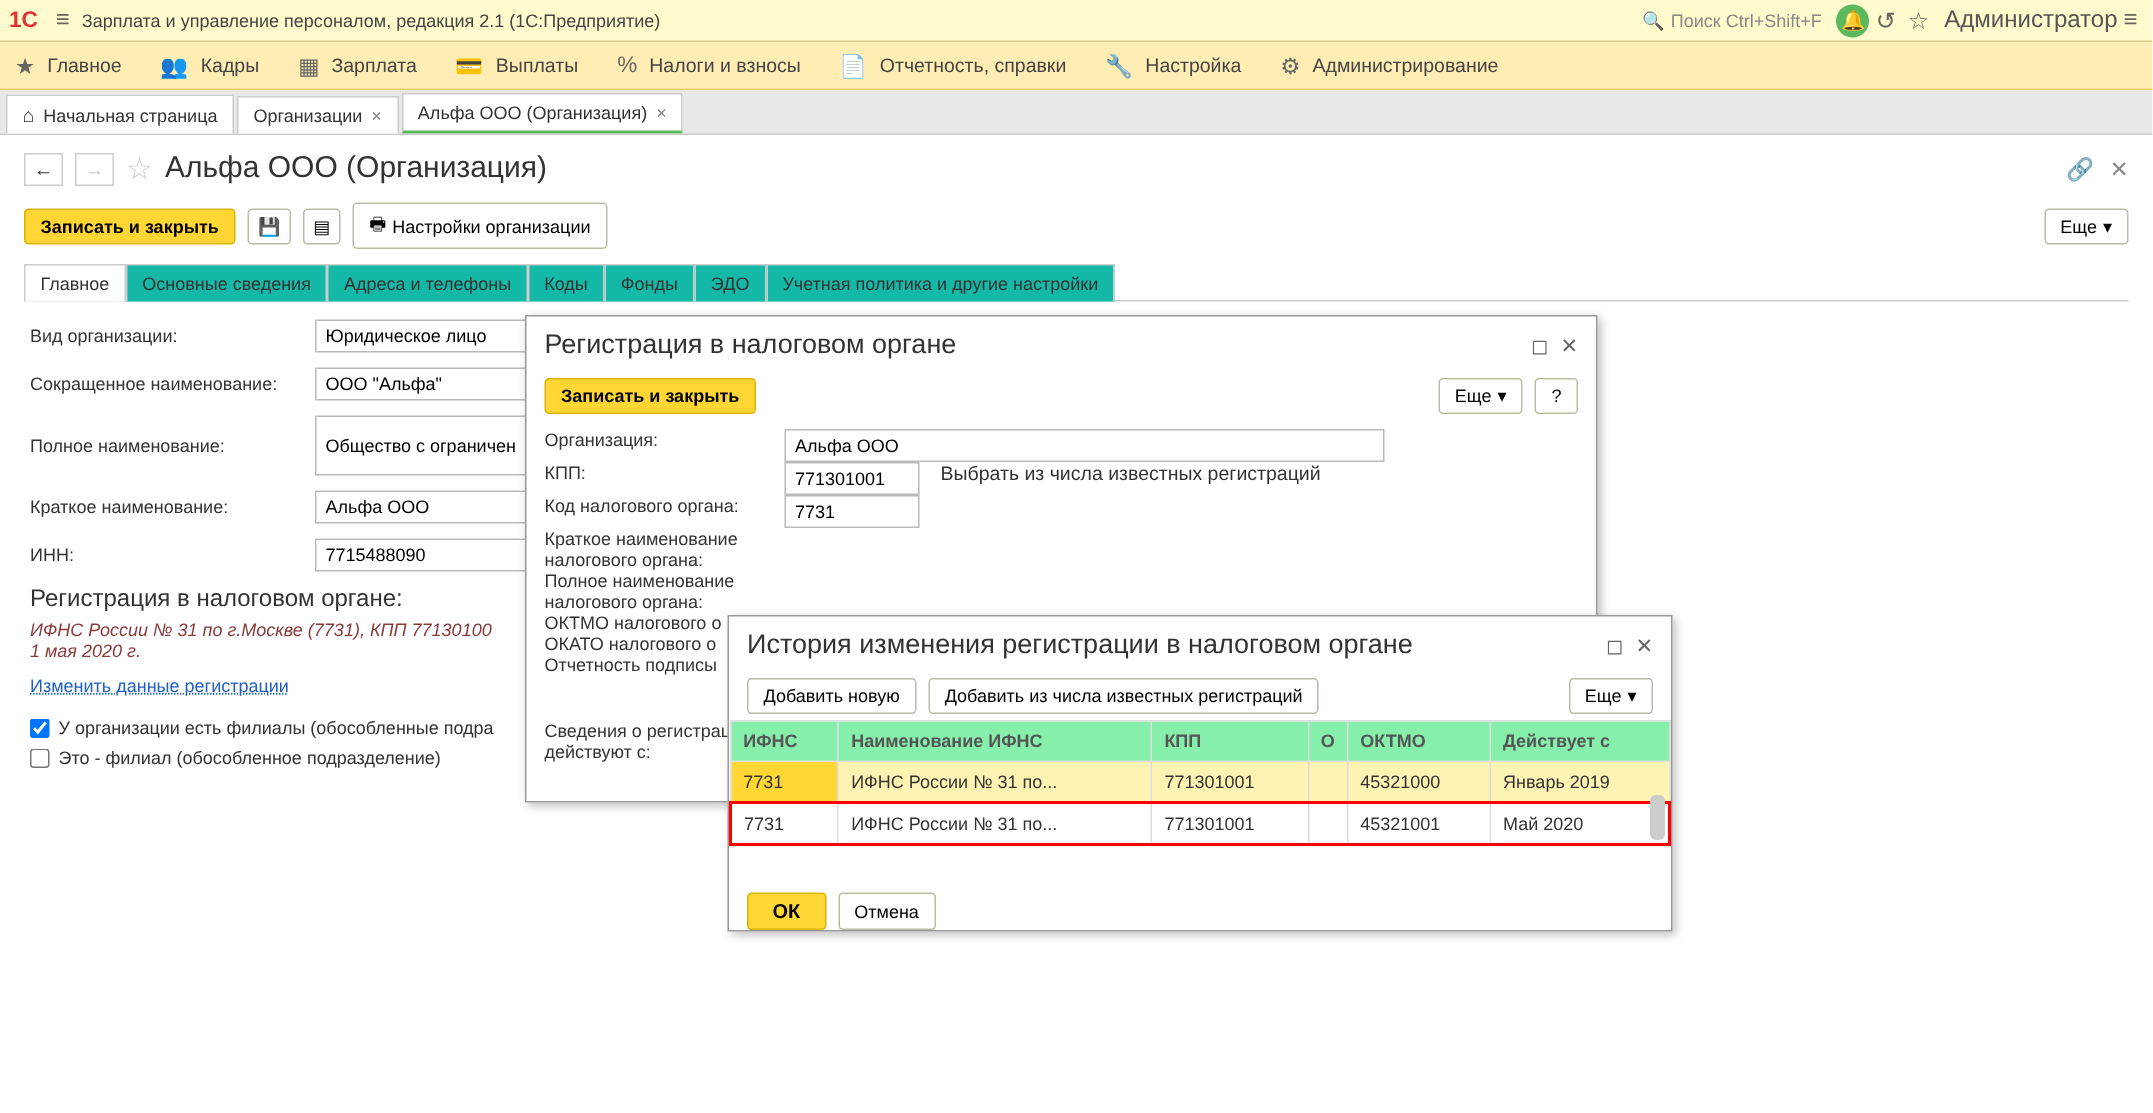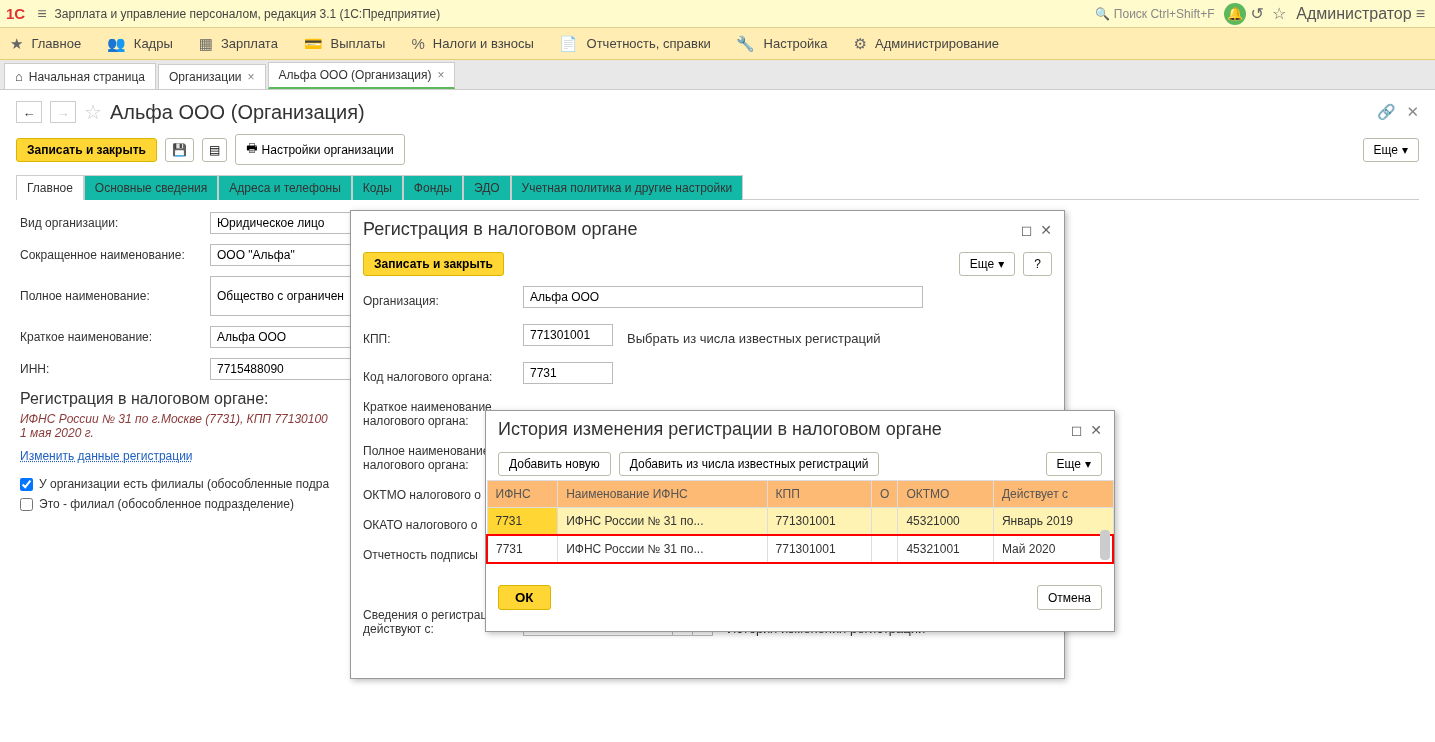--- a/index.html
+++ b/index.html
@@ -62,50 +62,50 @@
 .form .chk { display: flex; align-items: center; gap: 6px; font-size: 12px; margin-bottom: 6px; }
 .form .chk input { width: auto; }
 
 
 .dialog { position: absolute; background: #fff; border: 1px solid #999; box-shadow: 2px 2px 6px rgba(0,0,0,.25); }
 .dialog .dtitle { padding: 8px 12px; font-size: 18px; display: flex; align-items: center; }
 .dialog .dtitle .sp { flex: 1; }
 .dialog .dtitle .dico { margin-left: 8px; color: #666; cursor: pointer; font-size: 14px; }
 .dialog .dtoolbar { padding: 4px 12px; display: flex; gap: 8px; align-items: center; }
 .dialog .dbody { padding: 6px 12px; }
-.drow { display: flex; align-items: flex-end; margin-bottom: 16px; }
+.drow { display: flex; align-items: flex-start; margin-bottom: 0; }
 .drow label { width: 160px; font-size: 12px; }
 .drow input { border: 1px solid #bbb; padding: 3px 6px; font-size: 12px; }
 .drow .w1 { width: 90px; }
 .drow .w2 { width: 400px; }
 .drow .dateinp { display: flex; }
 .drow .dateinp input { width: 150px; }
 .drow .dateinp .dbtn { border: 1px solid #bbb; border-left: none; width: 20px; display: flex; align-items: center; justify-content: center; font-size: 11px; cursor: pointer; }
 
 
 .htable { width: 100%; border-collapse: collapse; font-size: 12px; }
 .htable th, .htable td { border: 1px solid #ddd; padding: 6px 8px; text-align: left; }
-.htable th { background: #fdba74; font-weight: normal; color: #555; }
+.htable th { background: #86efac; font-weight: bold; color: #555; }
 .htable tr.sel td { background: #fff3b3; }
 .htable tr.sel td:first-child { background: #ffd633; }
 .redbox { border: 2px solid red; }
-.dfooter { padding: 21px 12px; display: flex; justify-content: space-between; gap: 8px; }
+.dfooter { padding: 0 12px; display: flex; justify-content: flex-start; gap: 8px; margin-top: 31px; }
 .okbtn { background: #ffd633; border: 1px solid #d9b400; padding: 4px 16px; font-weight: bold; cursor: pointer; border-radius: 3px; }
 
 
 .vscroll { position: absolute; right: 2px; top: 50px; bottom: 40px; width: 14px; background: #f0f0f0; }
 .vscroll::before { content:''; position:absolute; left:2px; right:2px; top:0; height:30px; background:#ccc; border-radius:4px; }
 </style>
 </head>
 <body>
 
 <div class="topbar">
   <span class="logo">1C</span>
   <span class="burger">≡</span>
-  <span class="title">Зарплата и управление персоналом, редакция 3.1  (1С:Предприятие)</span>
+  <span class="title">Зарплата и управление персоналом, редакция 2.1  (1С:Предприятие)</span>
   <span class="spacer"></span>
   <span class="search">
     <span class="icon">🔍</span>
     <span>Поиск Ctrl+Shift+F</span>
   </span>
   <span class="bell">🔔</span>
   <span class="iconbtn">↺</span>
   <span class="iconbtn">☆</span>
   <span class="user">Администратор</span>
   <span class="iconbtn">≡</span>

